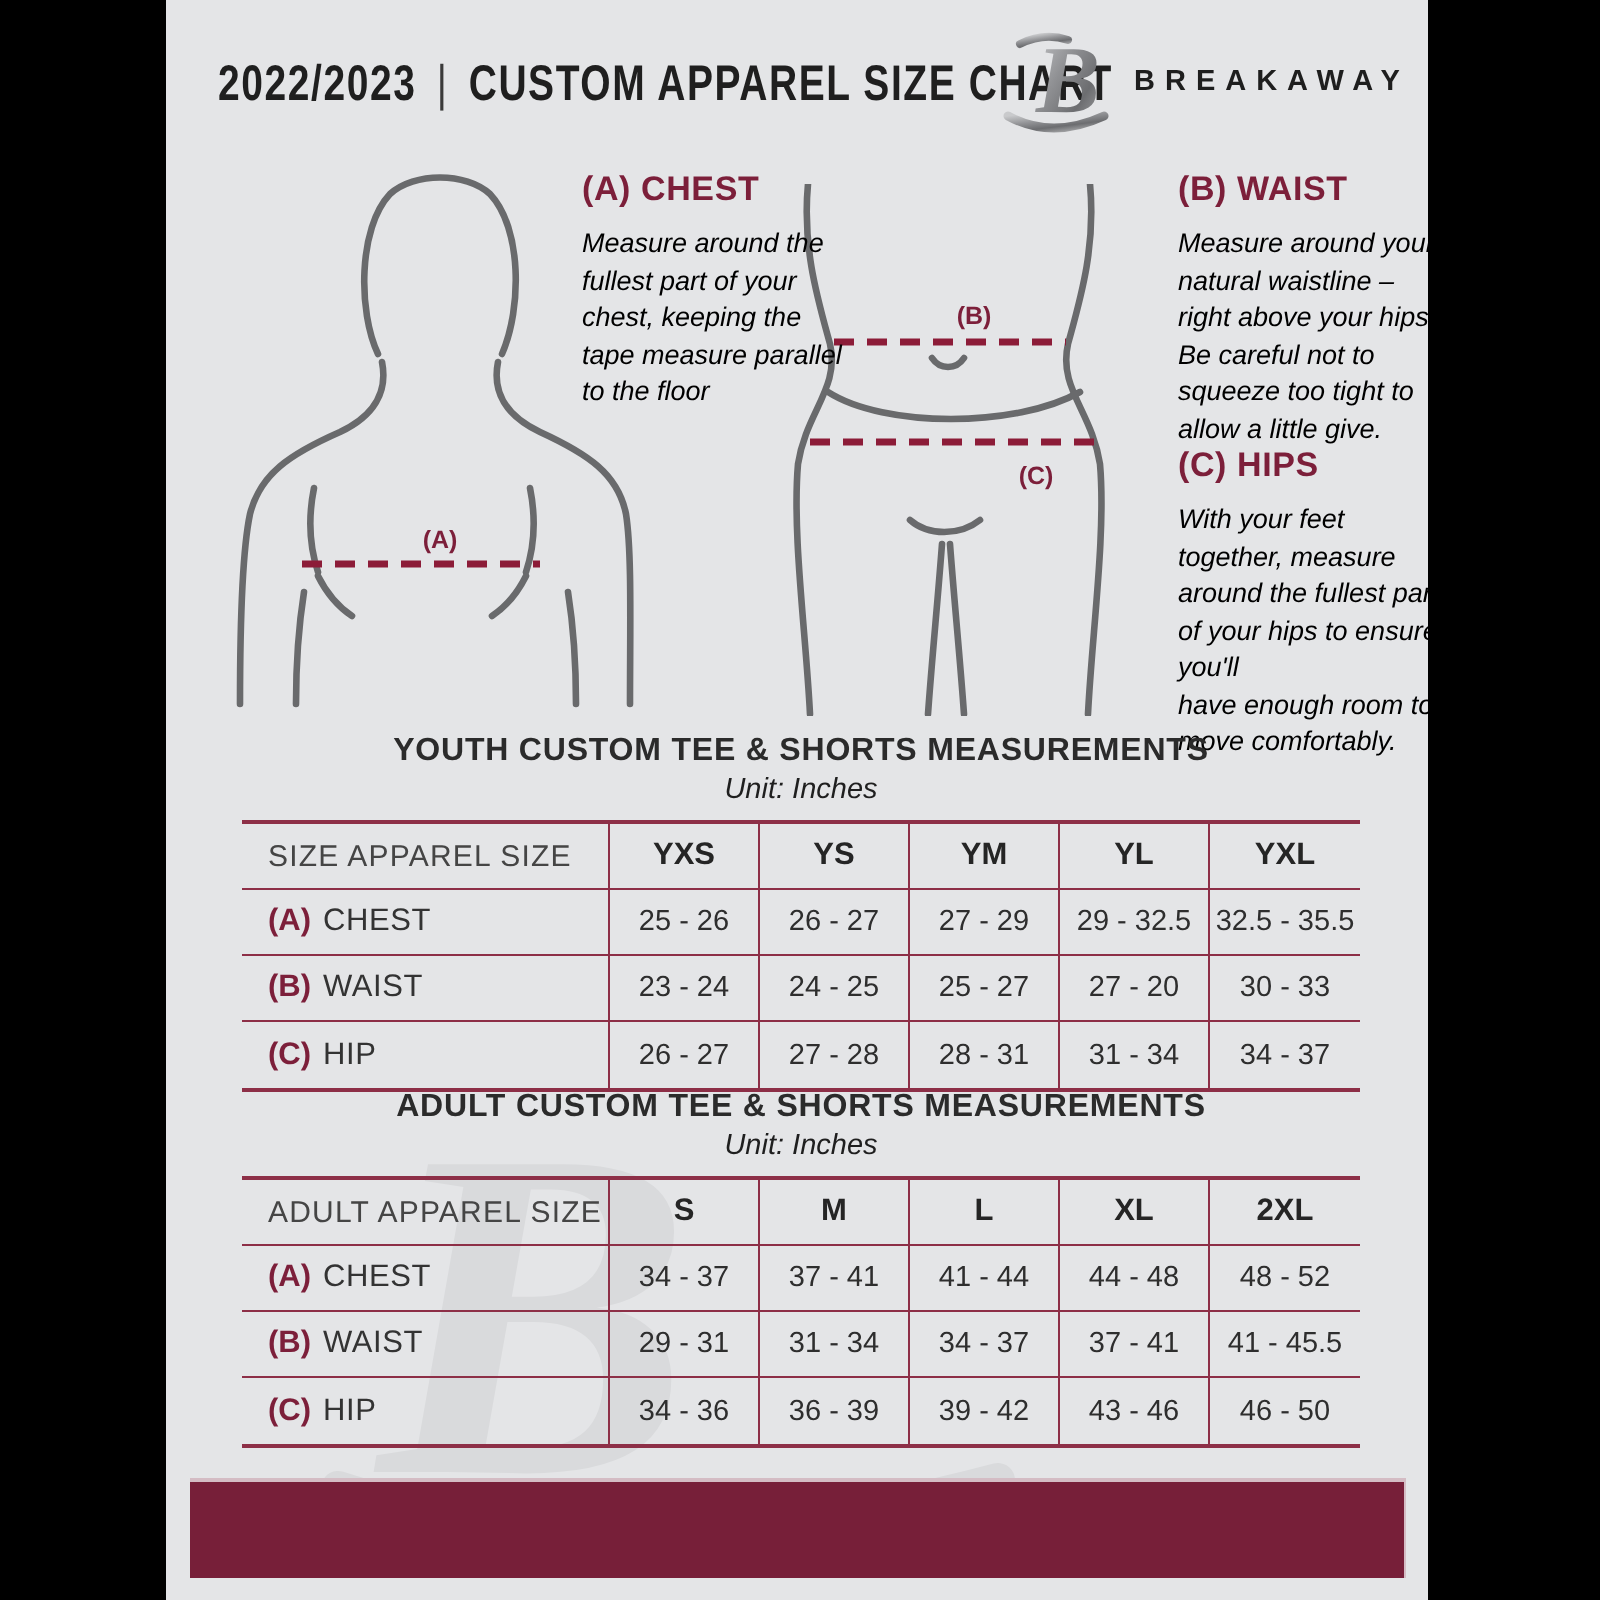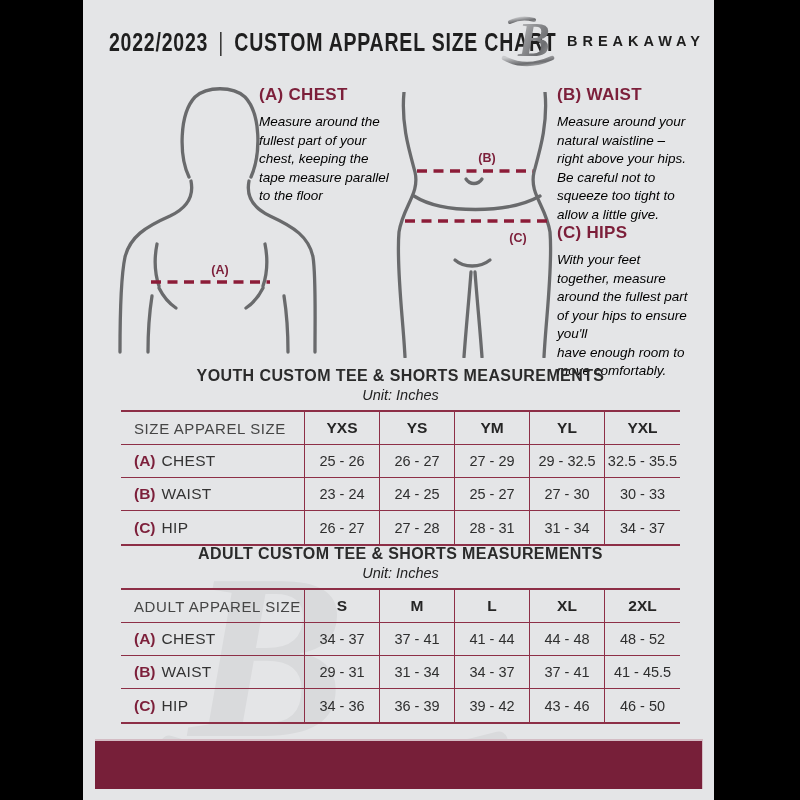--- a/index.html
+++ b/index.html
@@ -14,21 +14,21 @@
                transform:scaleX(0.78); transform-origin:left center; white-space:nowrap; }
   .hdr-divider { font-weight:400; color:#3a3a3a; }
   .logo { position:absolute; left:417px; top:12px; width:62px; height:58px; }
   .brand { position:absolute; left:484px; top:33px; font-size:14.5px; font-weight:700;
            letter-spacing:5px; color:#1e1e1e; white-space:nowrap; }
 
   
   .fig { position:absolute; z-index:2; }
   .fig1 { left:35px; top:84px; }
   .fig2 { left:311px; top:92px; }
-  .guide-col { position:absolute; z-index:2; }
+  .guide-col { position:absolute; z-index:2;margin-left:32px; }
   .col-a { left:176px; top:85px; width:168px; }
   .col-b { left:474px; top:85px; width:156px; }
   .col-c { left:474px; top:223px; width:156px; }
   .g-heading { font-size:17px; font-weight:800; color:#7c1f3a; letter-spacing:.3px; }
   .g-body { margin-top:8px; font-size:13.5px; font-style:italic; font-weight:500;
             color:#000000; line-height:18.5px; white-space:pre-line; }
 
   
   .tbl-title, .tbl-unit { position:absolute; left:38px; width:559px; text-align:center; z-index:2; }
   .tbl-title { font-weight:700; font-size:16px; color:#2b2b2b; letter-spacing:.4px; }
@@ -166,21 +166,21 @@
       <div class="cell ">27 - 29</div>
       <div class="cell ">29 - 32.5</div>
       <div class="cell last-col">32.5 - 35.5</div>
       <div class="cell first">
         <span class="pfx">(B)</span>
         <span class="mlabel">WAIST</span>
       </div>
       <div class="cell ">23 - 24</div>
       <div class="cell ">24 - 25</div>
       <div class="cell ">25 - 27</div>
-      <div class="cell ">27 - 30</div>
+      <div class="cell ">27 - 20</div>
       <div class="cell last-col">30 - 33</div>
       <div class="cell first last-row">
         <span class="pfx">(C)</span>
         <span class="mlabel">HIP</span>
       </div>
       <div class="cell  last-row">26 - 27</div>
       <div class="cell  last-row">27 - 28</div>
       <div class="cell  last-row">28 - 31</div>
       <div class="cell  last-row">31 - 34</div>
       <div class="cell last-col last-row">34 - 37</div>

